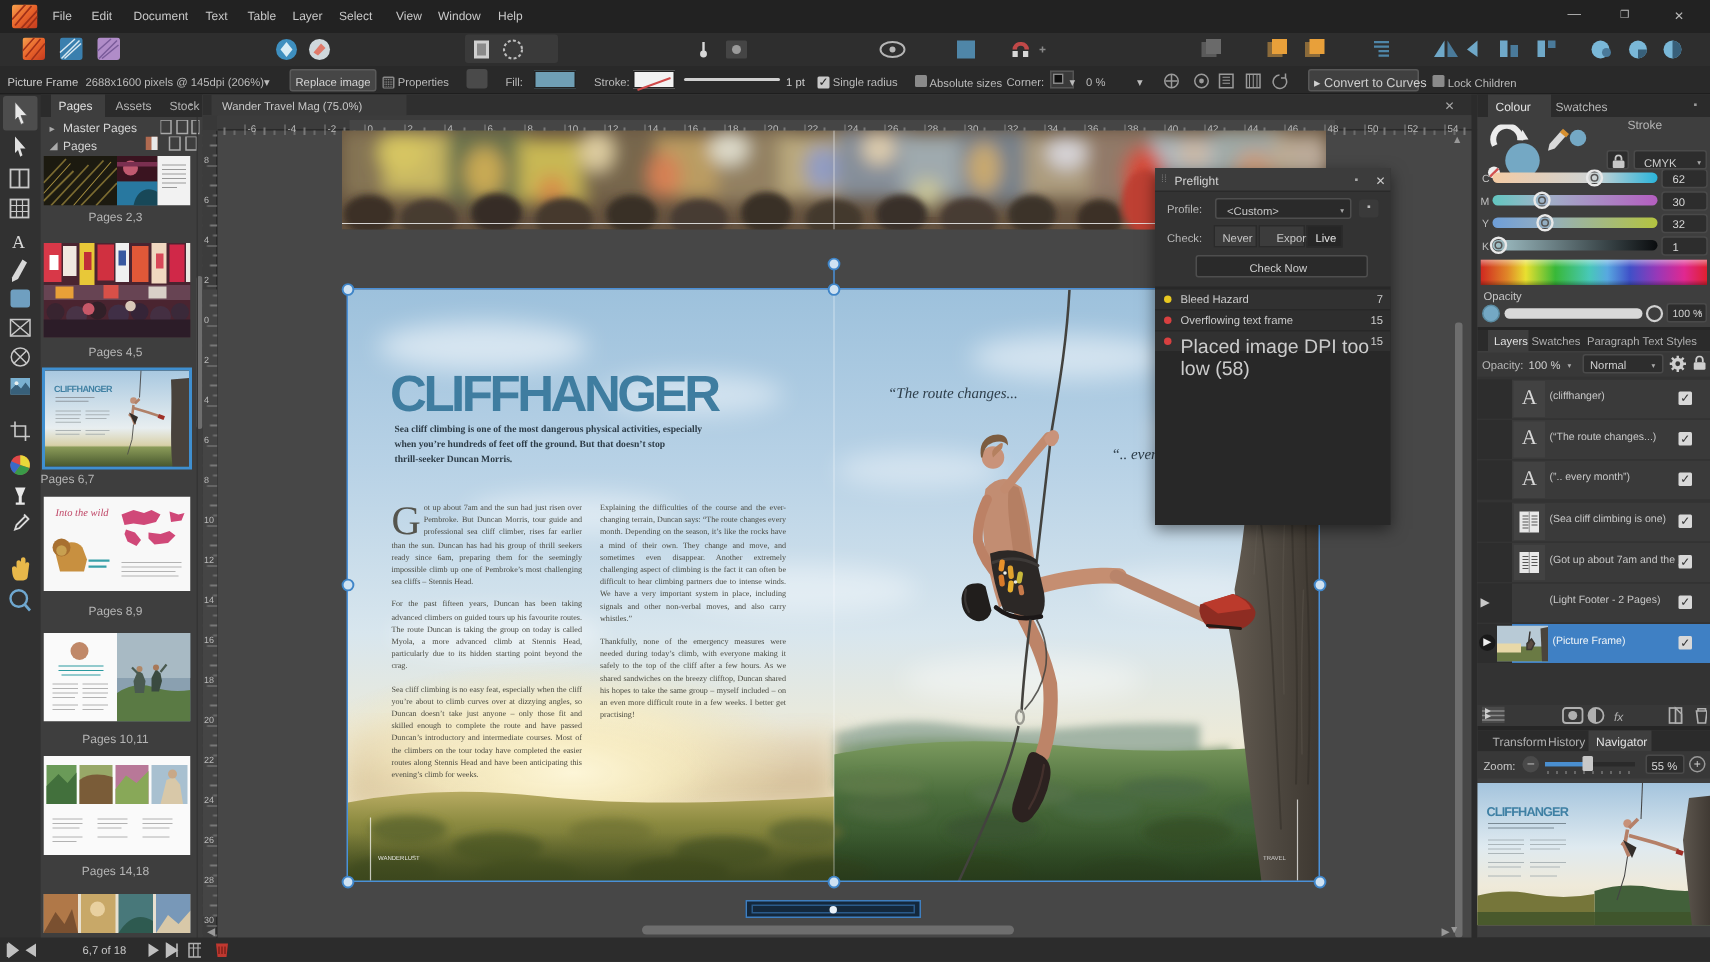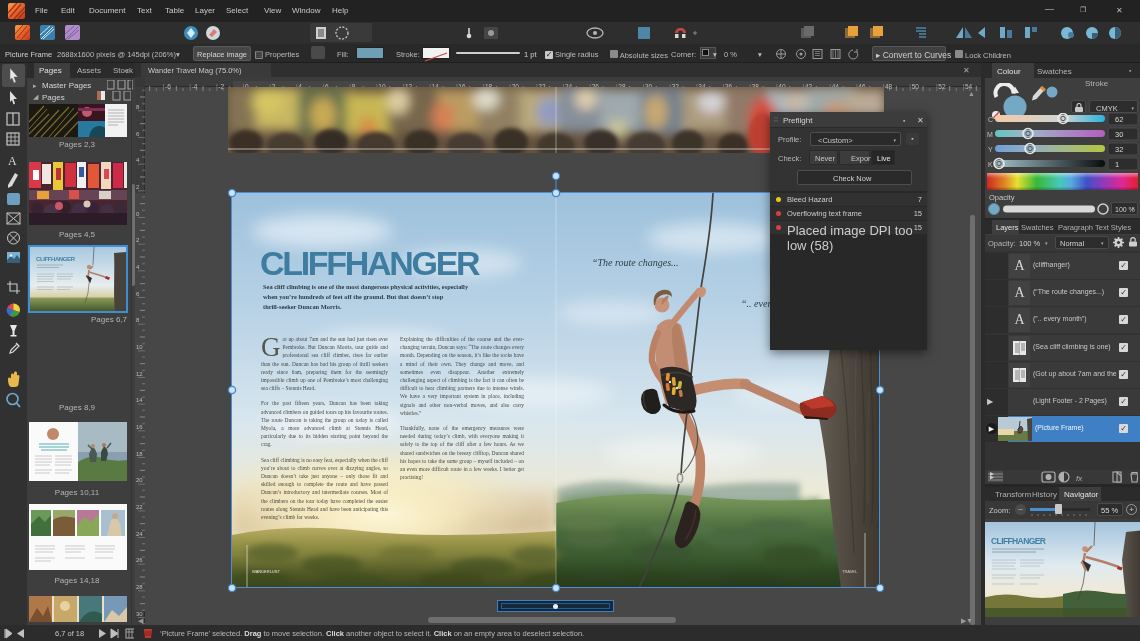--- a/index.html
+++ b/index.html
@@ -296,21 +296,39 @@
             <path d="M7 27 h17 M7 29.5 h17 M7 32 h16 M7 34.5 h17 M27 27 h16 M27 29.5 h16 M27 32 h14 M7 40 h17 M7 42.5 h16 M27 40 h16 M27 42.5 h13"></path>
           </g>
       <path d="M84 6 L96 5 L96 64 L85 64 C83 45 85 25 84 6 Z" fill="#48423c"></path>
       <path d="M64 0 L63 18" stroke="#444" stroke-width=".6" fill="none"></path>
       <circle cx="59" cy="20" r="2.2" fill="#c09078"></circle>
       <path d="M60 22 L63 19 M59 23 L58 31 L60 36 M58 31 L56 29 M59 25 L69 28 L78 31" stroke="#b08068" stroke-width="1.7" fill="none"></path>
       <path d="M56 28 L62 31 L60 36 Z" fill="#332e2a"></path>
       <path d="M76 29 l4 1.5 l-1 2.5 l-4 -1.5 z" fill="#a03028"></path>
       <path d="M59 36 L58 46 L55 56" stroke="#50504c" stroke-width=".6" fill="none"></path>
     </svg></div>
-    <div class="abs tabtxt" style="left:0;top:252px;width:100px;text-align:right">Pages 6,7</div>
+    <div class="abs tabtxt" style="left:0;top:252px;width:100px;text-align:left">Pages 6,7</div>
+    <div class="abs" style="left:2px;top:268px;width:98px;height:63px"><svg width="98" height="63">
+      <rect width="98" height="63" fill="#f8f8f8"></rect>
+      <text x="8" y="13" font-size="7" font-style="italic" fill="#c04868" font-family="Liberation Serif">Into the wild</text>
+      <path d="M8 38 c2 -8 14 -10 18 -4 l3 8 l-2 8 l-16 0 z" fill="#c89040"></path>
+      <circle cx="12" cy="34" r="6" fill="#a87030"></circle>
+          <circle cx="12" cy="36" r="3.5" fill="#c8a050"></circle>
+      <rect x="30" y="42" width="14" height="1.5" fill="#38a0a8"></rect>
+          <rect x="30" y="46" width="12" height="1.5" fill="#38a0a8"></rect>
+      <g fill="#d04878">
+        <path d="M52 12 l8 -3 l7 2 l5 -2 l6 3 l-3 5 l-8 2 l-7 -1 l-6 1 z"></path>
+        <path d="M55 22 l6 2 l4 5 l-3 4 l-6 -3 l-2 -5 z"></path>
+        <path d="M70 24 l8 1 l6 -2 l4 3 l-5 5 l-9 1 l-4 -4 z"></path>
+        <path d="M84 10 l6 2 l4 -1 l-2 5 l-7 1 z"></path>
+      </g>
+      <g stroke="#aaa" stroke-width=".6">
+            <path d="M52 44 h40 M52 47 h40 M52 50 h36 M52 53 h38"></path>
+          </g>
+    </svg></div>
     <div class="abs tabtxt" style="left:0;top:340px;width:100px;text-align:center">Pages 8,9</div>
     <div class="abs" style="left:2px;top:359px;width:98px;height:59px"><svg width="98" height="59">
       <rect width="49" height="59" fill="#fafafa"></rect>
       <circle cx="24" cy="12" r="6" fill="#c08868"></circle>
       <g stroke="#2a9aa0" stroke-width=".8">
             <path d="M10 22 h30 M10 25 h30 M12 28 h26"></path>
           </g>
       <g stroke="#999" stroke-width=".5">
             <path d="M6 34 h17 M6 37 h17 M6 40 h17 M6 43 h15 M26 34 h17 M26 37 h17 M26 40 h17 M26 43 h16 M6 48 h17 M6 51 h15 M26 48 h17 M26 51 h14"></path>
           </g>
@@ -1048,15 +1066,14 @@
           <path d="M107 1 L114 5.5 L107 10 Z M114 1 v9" stroke="#c0c0c0"></path>
         </g>
       <rect x="122" y="1" width="9" height="9" fill="none" stroke="#b0b0b0"></rect>
         <path d="M122 4 h9 M125 1 v9 M128 1 v9" stroke="#b0b0b0" stroke-width="0.8"></path>
     </svg>
     <span class="abs" style="left:55px;top:4px;font-size:7.5px;color:#c8c8c8">6,7 of 18</span>
     <svg class="abs" style="left:142px;top:3px" width="12" height="11">
         <path d="M2 1 h8 l-1 9 h-6 z" fill="#c03830"></path>
         <path d="M4 3 v5 M6 3 v5 M8 3 v5" stroke="#802018" stroke-width="1"></path>
       </svg>
-    <span class="abs" style="left:160px;top:4px;font-size:7.5px;color:#b8b8b8">‘Picture Frame’ selected. <b style="color:#dddddd">Drag</b> to move selection. <b style="color:#dddddd">Click</b> another object to select it. <b style="color:#dddddd">Click</b> on an empty area to deselect selection.</span>
   </div>
 </div>
 
 </body></html>

